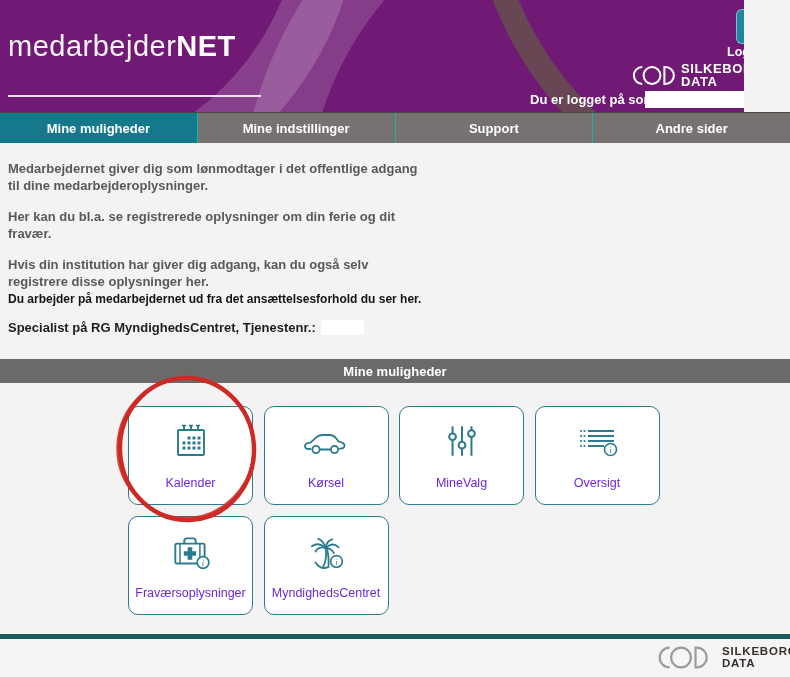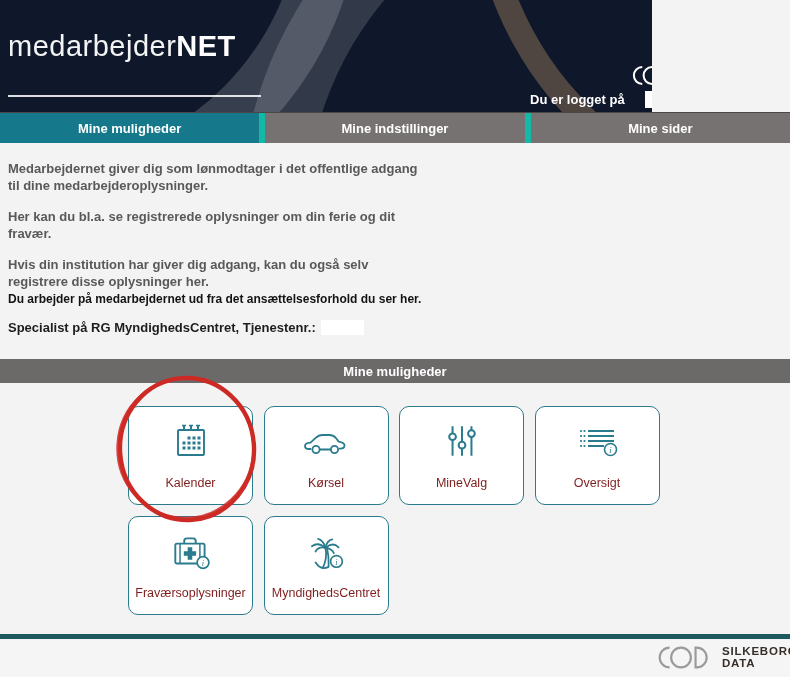--- a/index.html
+++ b/index.html
@@ -1,20 +1,20 @@
 <!DOCTYPE html>
 <html><head>
 <meta charset="utf-8">
 <style>
   * { margin:0; padding:0; box-sizing:border-box; }
   body { font-family:"Liberation Sans", sans-serif; background:#e9e8e7; }
   #page { position:relative; width:790px; height:677px; background:#f4f3f3; overflow:hidden; }
 
   
-  .header { position:absolute; left:0; top:0; width:652px; height:112px; background:#0f172a; overflow:hidden; }
+  .header { position:absolute; left:0; top:0; width:744px; height:112px; background:#701a75; overflow:hidden; }
   .arc { position:absolute; border-radius:50%; }
   .arc-light1 { width:620px; height:640px; left:-260px; top:-420px; border:58px solid rgba(255,255,255,0.17); transform:rotate(12deg); }
   .arc-light2 { width:780px; height:800px; left:240px; top:-180px; border:66px solid rgba(255,255,255,0.15); transform:rotate(-8deg); }
   .arc-dark  { width:680px; height:700px; left:470px; top:-480px; border:24px solid rgba(101,86,73,0.75); transform:rotate(10deg); }
 
   .app-logo { position:absolute; left:8px; top:30px; font-size:29px; color:#fdfdfd; letter-spacing:0.5px; }
   .app-logo .lt { font-weight:400; opacity:.96; }
   .app-logo .bd { font-weight:700; }
   .app-logo-underline { position:absolute; left:0; top:65px; width:253px; height:2px; background:rgba(255,255,255,0.85); }
 
@@ -23,38 +23,38 @@
 
   .header-brand { position:absolute; left:628px; top:62px; display:flex; align-items:center; }
   .header-brand .brand-text { margin-left:5px; color:#fff; font-size:13px; font-weight:700; line-height:13px; letter-spacing:0.6px; }
 
   .login-status-label { position:absolute; left:530px; top:92px; font-size:13px; font-weight:700; color:#fff; }
   .login-status-box { position:absolute; left:645px; top:91px; width:143px; height:17px; background:#fff; }
 
   
   .nav { position:absolute; left:0; top:112px; width:790px; height:31px; display:flex; border-top:1px solid #4a4745; }
   .tab { flex:1 1 0; display:flex; align-items:center; justify-content:center; background:#767271; color:#fff; font-size:13px; font-weight:700; cursor:pointer; }
-  .tab + .tab { border-left:6px solid #14b8a6; }
+  .tab + .tab { border-left:1px solid #14b8a6; }
   .tab.active { background:#16798b; }
 
   
   .intro { position:absolute; left:8px; top:160px; width:420px; }
   .intro p { font-size:13px; font-weight:700; color:#58595b; line-height:17px; margin-bottom:14px; }
   .employment-heading { position:absolute; left:8px; top:292px; width:640px; font-size:12px; font-weight:700; color:#141414; }
   .employment-detail { position:absolute; left:8px; top:320px; font-size:13px; font-weight:700; color:#1d1d1d; }
   .employment-detail .redact { display:inline-block; width:43px; height:15px; background:#fff; vertical-align:-3px; margin-left:5px; }
 
   
   .section-bar { position:absolute; left:0; top:359px; width:790px; height:24px; background:#6c6a69; display:flex; align-items:center; justify-content:center; font-size:13px; font-weight:700; color:#fff; }
 
   
   .tiles { position:absolute; left:128px; top:406px; width:534px; display:flex; flex-wrap:wrap; column-gap:10.5px; row-gap:11px; }
   .tile { position:relative; width:125px; height:99px; background:#fff; border:1px solid #2a7b8d; border-radius:10px; cursor:pointer; }
   .tile .tile-icon { position:absolute; left:0; top:12px; width:100%; height:46px; display:flex; align-items:center; justify-content:center; }
-  .tile .tile-label { position:absolute; left:0; bottom:14px; width:100%; text-align:center; font-size:12.5px; color:#7f1d1d; }
+  .tile .tile-label { position:absolute; left:0; bottom:14px; width:100%; text-align:center; font-size:12.5px; color:#6d28d9; }
 
   .annotation { position:absolute; left:110px; top:370px; width:154px; height:158px; pointer-events:none; }
 
   
   .footer-line { position:absolute; left:0; top:634px; width:790px; height:5px; background:#1d5a5e; }
   .footer { position:absolute; left:0; top:639px; width:790px; height:38px; background:#f6f5f5; }
   .footer-brand { position:absolute; left:645px; top:5px; display:flex; align-items:center; }
   .footer-brand .brand-text { margin-left:5px; color:#372f2a; font-size:11.5px; font-weight:700; line-height:11.5px; letter-spacing:0.8px; white-space:nowrap; }
 
   svg { display:block; }
@@ -99,21 +99,22 @@
       </div>
     </div>
 
     <div class="login-status-label">Du er logget på som</div>
     <div class="login-status-box"></div>
   </div>
 
   <div class="nav">
     <div class="tab active">Mine muligheder</div>
     <div class="tab">Mine indstillinger</div>
-    <div class="tab">Mine sider</div>
+    <div class="tab">Support</div>
+    <div class="tab">Andre sider</div>
   </div>
 
   <div class="intro">
     <p>Medarbejdernet giver dig som lønmodtager i det offentlige adgang til dine medarbejderoplysninger.</p>
     <p>Her kan du bl.a. se registrerede oplysninger om din ferie og dit fravær.</p>
     <p>Hvis din institution har giver dig adgang, kan du også selv registrere disse oplysninger her.</p>
   </div>
 
   <div class="employment-heading">Du arbejder på medarbejdernet ud fra det ansættelsesforhold du ser her.</div>
   <div class="employment-detail">

